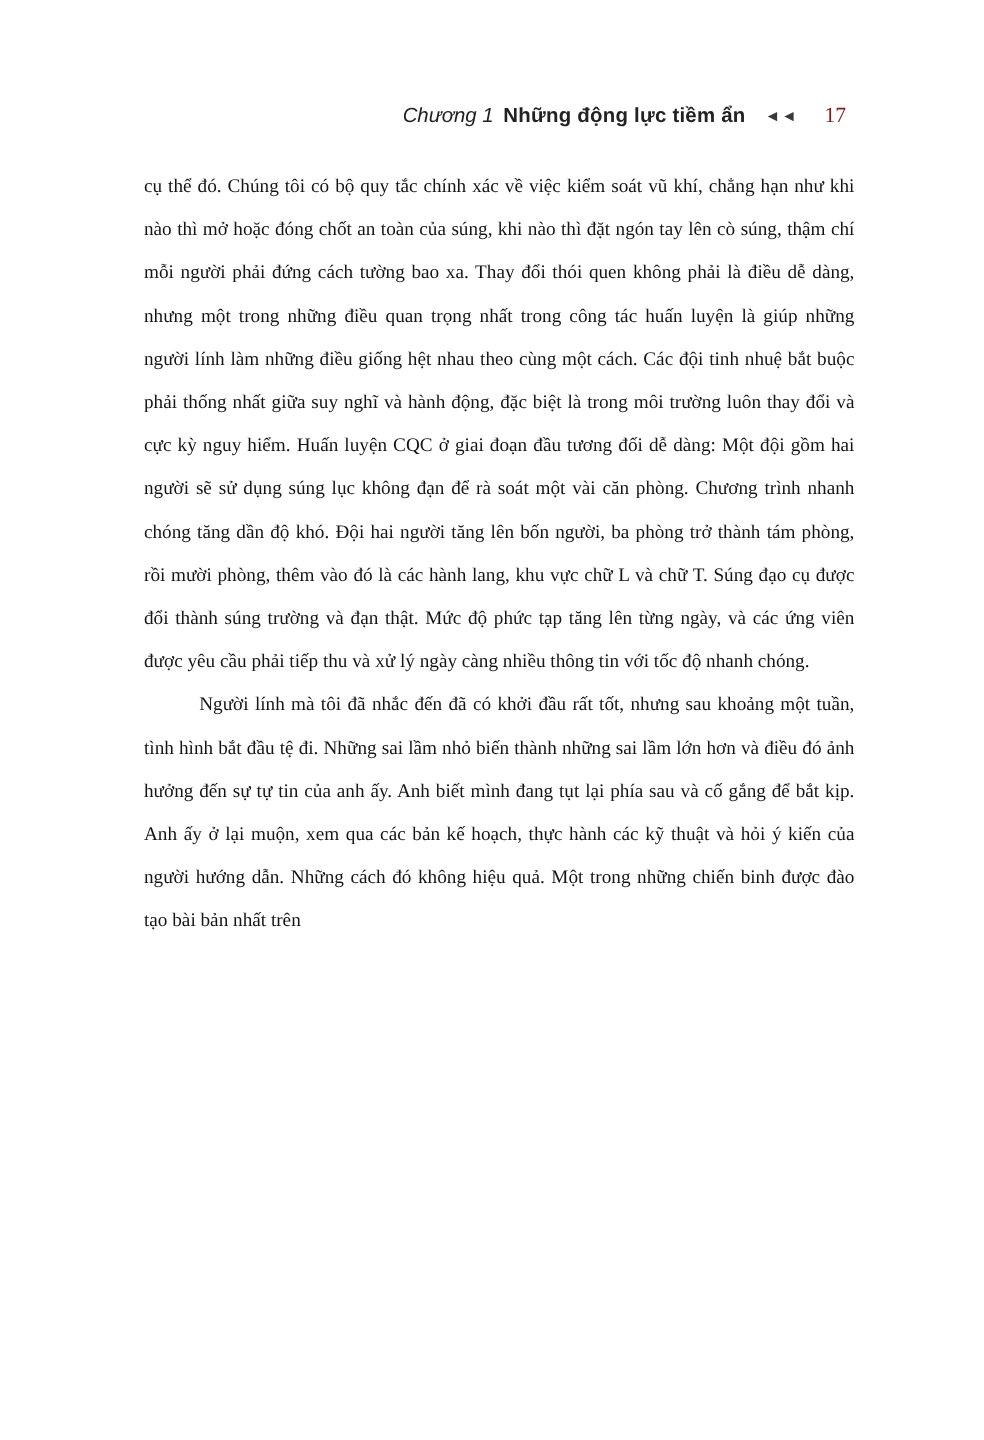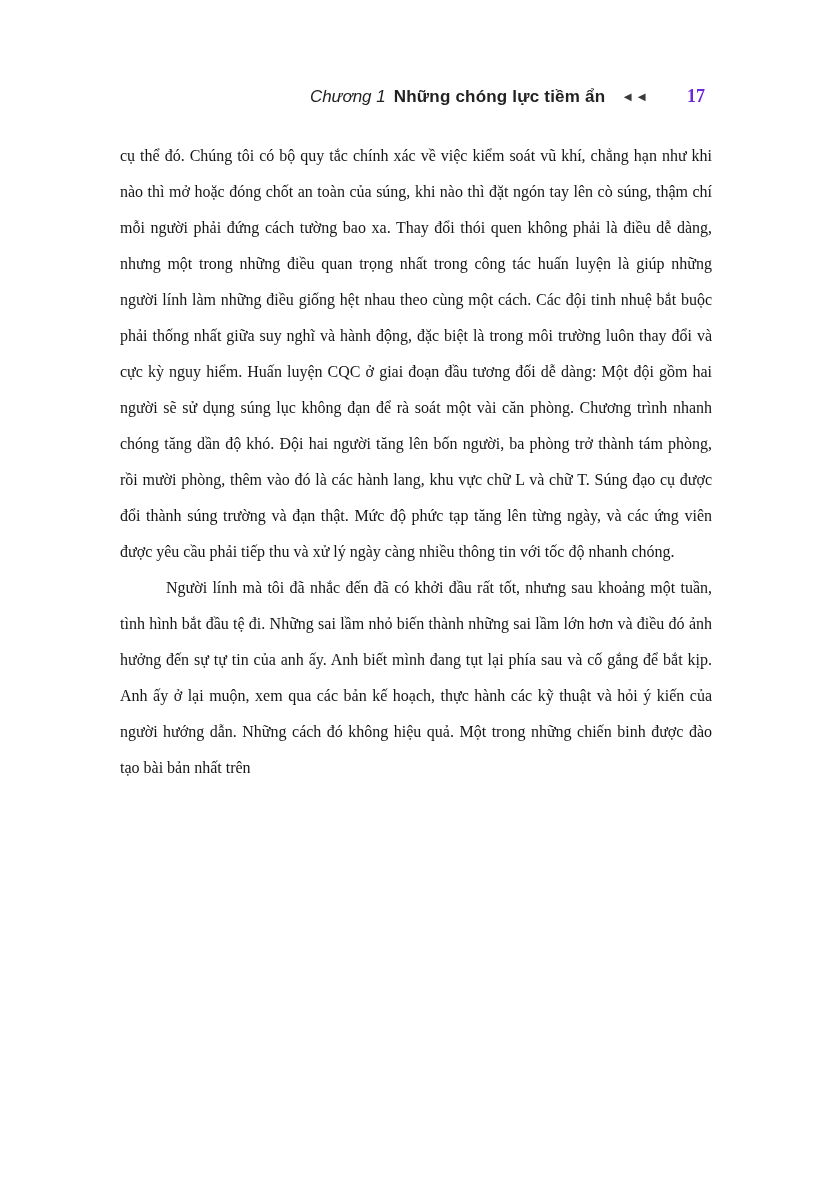--- a/index.html
+++ b/index.html
@@ -39,25 +39,24 @@
     letter-spacing: 0.2px;
   }
   .ornament {
     margin-left: 16px;
     font-size: 13px;
     letter-spacing: 1px;
     color: #3a3a3a;
     transform: translateY(-1px);
   }
   .page-number {
-    margin-left: 38px;
+    margin-left: 22px;
     font-family: "Liberation Serif", "DejaVu Serif", serif;
     font-size: 18px;
-    color: #6d28d9;
-    font-weight: bold;
+    color: #7f1d1d;
   }
   .page-body {
     position: absolute;
     top: 138px;
     left: 120px;
     width: 592px;
     font-size: 16px;
     line-height: 36px;
     text-align: justify;
     text-justify: inter-word;
@@ -71,21 +70,21 @@
     text-indent: 46px;
   }
 </style>
 </head>
 <body>
 
 <div class="page">
 
   <header class="page-header">
     <span class="chapter-label">Chương 1</span>
-    <span class="chapter-title">Những chóng lực tiềm ẩn</span>
+    <span class="chapter-title">Những động lực tiềm ẩn</span>
     <span class="ornament">◄◄</span>
     <span class="page-number">17</span>
   </header>
 
   <main class="page-body">
     <p class="para">cụ thể đó. Chúng tôi có bộ quy tắc chính xác về việc kiểm soát vũ khí, chẳng hạn như khi nào thì mở hoặc đóng chốt an toàn của súng, khi nào thì đặt ngón tay lên cò súng, thậm chí mỗi người phải đứng cách tường bao xa. Thay đổi thói quen không phải là điều dễ dàng, nhưng một trong những điều quan trọng nhất trong công tác huấn luyện là giúp những người lính làm những điều giống hệt nhau theo cùng một cách. Các đội tinh nhuệ bắt buộc phải thống nhất giữa suy nghĩ và hành động, đặc biệt là trong môi trường luôn thay đổi và cực kỳ nguy hiểm. Huấn luyện CQC ở giai đoạn đầu tương đối dễ dàng: Một đội gồm hai người sẽ sử dụng súng lục không đạn để rà soát một vài căn phòng. Chương trình nhanh chóng tăng dần độ khó. Đội hai người tăng lên bốn người, ba phòng trở thành tám phòng, rồi mười phòng, thêm vào đó là các hành lang, khu vực chữ L và chữ T. Súng đạo cụ được đổi thành súng trường và đạn thật. Mức độ phức tạp tăng lên từng ngày, và các ứng viên được yêu cầu phải tiếp thu và xử lý ngày càng nhiều thông tin với tốc độ nhanh chóng.</p>
     <p class="para indented">Người lính mà tôi đã nhắc đến đã có khởi đầu rất tốt, nhưng sau khoảng một tuần, tình hình bắt đầu tệ đi. Những sai lầm nhỏ biến thành những sai lầm lớn hơn và điều đó ảnh hưởng đến sự tự tin của anh ấy. Anh biết mình đang tụt lại phía sau và cố gắng để bắt kịp. Anh ấy ở lại muộn, xem qua các bản kế hoạch, thực hành các kỹ thuật và hỏi ý kiến của người hướng dẫn. Những cách đó không hiệu quả. Một trong những chiến binh được đào tạo bài bản nhất trên</p>
   </main>
 
 </div>

